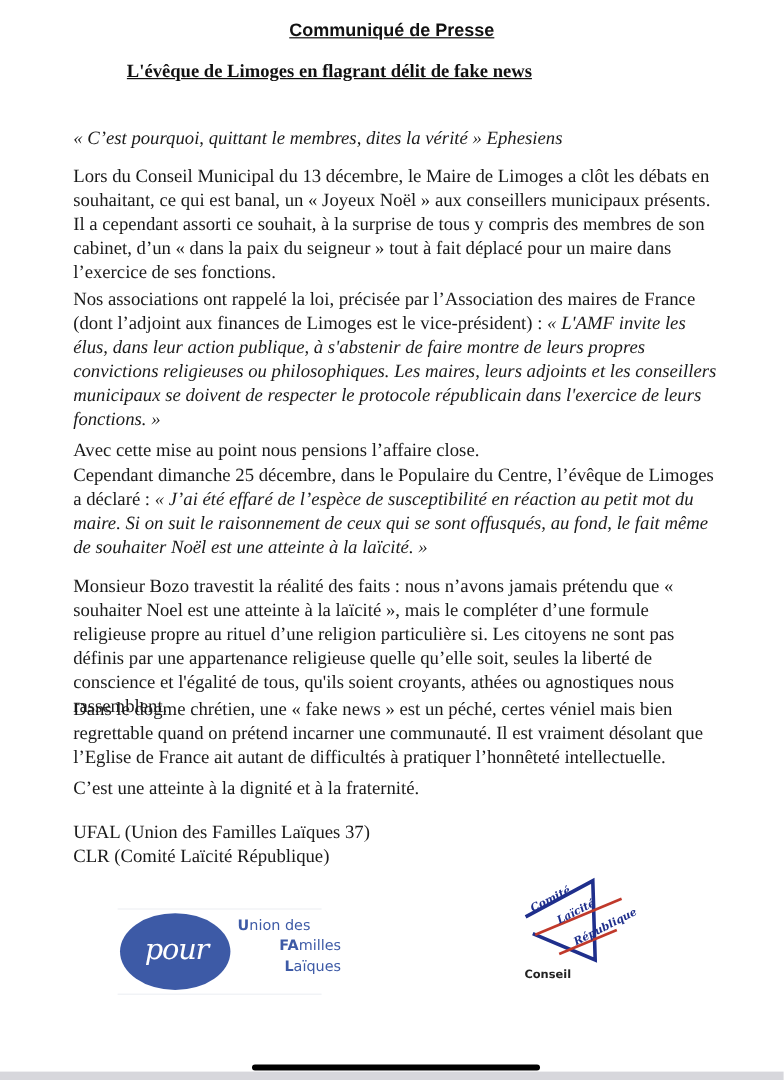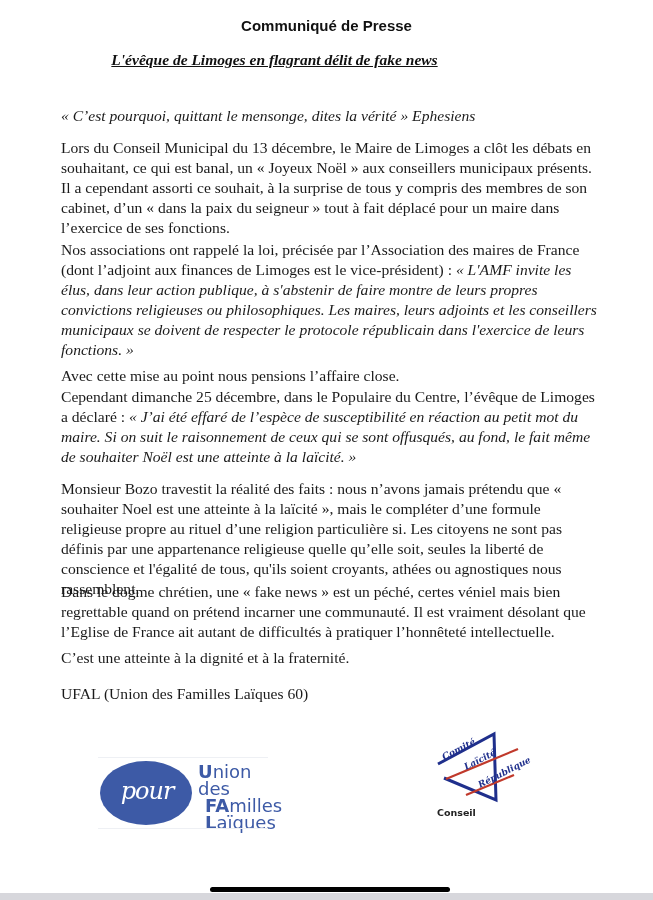--- a/index.html
+++ b/index.html
@@ -22,33 +22,33 @@
       background: #ffffff;
     }
     .title-main {
       position: absolute;
       left: 0; width: 653px;
       top: 17px;
       text-align: center;
       font-family: "Liberation Sans", sans-serif;
       font-weight: bold;
       font-size: 15px;
+      text-decoration: underline;
       color: #111;
     }
     .title-sub {
       position: absolute;
       left: 0; width: 549px;
       top: 51px;
       text-align: center;
       font-family: "Liberation Serif", serif;
       font-weight: bold;
       font-size: 15.5px;
       text-decoration: underline;
       color: #111;
-      font-style: italic;
     }
     .body-text {
       position: absolute;
       left: 61px;
       width: 540px;
       font-family: "Liberation Serif", serif;
       font-size: 15.6px;
       line-height: 20px;
       color: #1a1a1a;
     }
@@ -89,21 +89,21 @@
       font-style: italic;
       font-size: 24px;
       color: #ffffff;
       letter-spacing: -1px;
     }
     .ufal-words {
       position: absolute;
       left: 100px;
       top: 6px;
       font-family: "DejaVu Sans", sans-serif;
-      font-size: 18px;
+      font-size: 12px;
       line-height: 17px;
       color: #3d5aa6;
     }
     .ufal-words b { font-weight: bold; }
     .ufal-line {
       position: absolute;
       left: 0; width: 170px; height: 1px;
       background: #eef0f4;
     }
 
@@ -144,50 +144,51 @@
     }
   </style>
 </head>
 <body>
 
 <div class="page">
 
   <div class="title-main">Communiqué de Presse</div>
   <div class="title-sub">L'évêque de Limoges en flagrant délit de fake news</div>
 
-  <div class="body-text it" id="epigraph">« C’est pourquoi, quittant le mensonge, dites la vérité » Ephesiens</div>
+  <div class="body-text it" id="epigraph">« C’est pourquoi, quittant le membres, dites la vérité » Ephesiens</div>
 
   <div class="body-text" id="para1">Lors du Conseil Municipal du 13 décembre, le Maire de Limoges a clôt les débats en souhaitant, ce qui est banal, un « Joyeux Noël » aux conseillers municipaux présents. Il a cependant assorti ce souhait, à la surprise de tous y compris des membres de son cabinet, d’un « dans la paix du seigneur » tout à fait déplacé pour un maire dans l’exercice de ses fonctions.</div>
 
   <div class="body-text" id="para2">
     <span>Nos associations ont rappelé la loi, précisée par l’Association des maires de France (dont l’adjoint aux finances de Limoges est le vice-président) : </span><span class="it">« L'AMF invite les élus, dans leur action publique, à s'abstenir de faire montre de leurs propres convictions religieuses ou philosophiques. Les maires, leurs adjoints et les conseillers municipaux se doivent de respecter le protocole républicain dans l'exercice de leurs fonctions. »</span>
   </div>
 
   <div class="body-text" id="para3">Avec cette mise au point nous pensions l’affaire close.</div>
 
   <div class="body-text" id="para4">
     <span>Cependant dimanche 25 décembre, dans le Populaire du Centre, l’évêque de Limoges a déclaré : </span><span class="it">« J’ai été effaré de l’espèce de susceptibilité en réaction au petit mot du maire. Si on suit le raisonnement de ceux qui se sont offusqués, au fond, le fait même de souhaiter Noël est une atteinte à la laïcité. »</span>
   </div>
 
   <div class="body-text" id="para5">Monsieur Bozo travestit la réalité des faits : nous n’avons jamais prétendu que « souhaiter Noel est une atteinte à la laïcité », mais le compléter d’une formule religieuse propre au rituel d’une religion particulière si. Les citoyens ne sont pas définis par une appartenance religieuse quelle qu’elle soit, seules la liberté de conscience et l'égalité de tous, qu'ils soient croyants, athées ou agnostiques nous rassemblent.</div>
 
   <div class="body-text" id="para6">Dans le dogme chrétien, une « fake news » est un péché, certes véniel mais bien regrettable quand on prétend incarner une communauté. Il est vraiment désolant que l’Eglise de France ait autant de difficultés à pratiquer l’honnêteté intellectuelle.</div>
 
   <div class="body-text" id="para7">C’est une atteinte à la dignité et à la fraternité.</div>
 
-  <div class="body-text" id="sig1">UFAL (Union des Familles Laïques 60)</div>
+  <div class="body-text" id="sig1">UFAL (Union des Familles Laïques 37)</div>
+  <div class="body-text" id="sig2">CLR (Comité Laïcité République)</div>
 
   <div class="ufal-logo">
     <div class="ufal-line" style="top:0;"></div>
     <div class="ufal-ellipse"></div>
     <div class="ufal-script">pour</div>
     <div class="ufal-words">
       <div><b>U</b><span>nion des</span></div>
       <div style="padding-left:7px;text-align:right;"><b>FA</b><span>milles</span></div>
-      <div style="padding-left:7px;"><b>L</b><span>aïques</span></div>
+      <div style="padding-left:7px;margin-left:32px;"><b>L</b><span>aïques</span></div>
     </div>
     <div class="ufal-line" style="top:71px;"></div>
   </div>
 
   <div class="clr-logo">
     <svg width="110" height="100" viewBox="0 0 110 100">
       <polyline points="8,38 64,8 66,74 14,52" fill="none" stroke="#1f2f8c" stroke-width="3"></polyline>
       <line x1="16" y1="53" x2="88" y2="23" stroke="#c0392b" stroke-width="2.2"></line>
       <line x1="36" y1="69" x2="84" y2="49" stroke="#c0392b" stroke-width="2.2"></line>
       <text x="14" y="34" transform="rotate(-27 14 34)" font-family="DejaVu Serif, serif" font-style="italic" font-weight="bold" font-size="9" fill="#1f2f8c">Comité</text>

